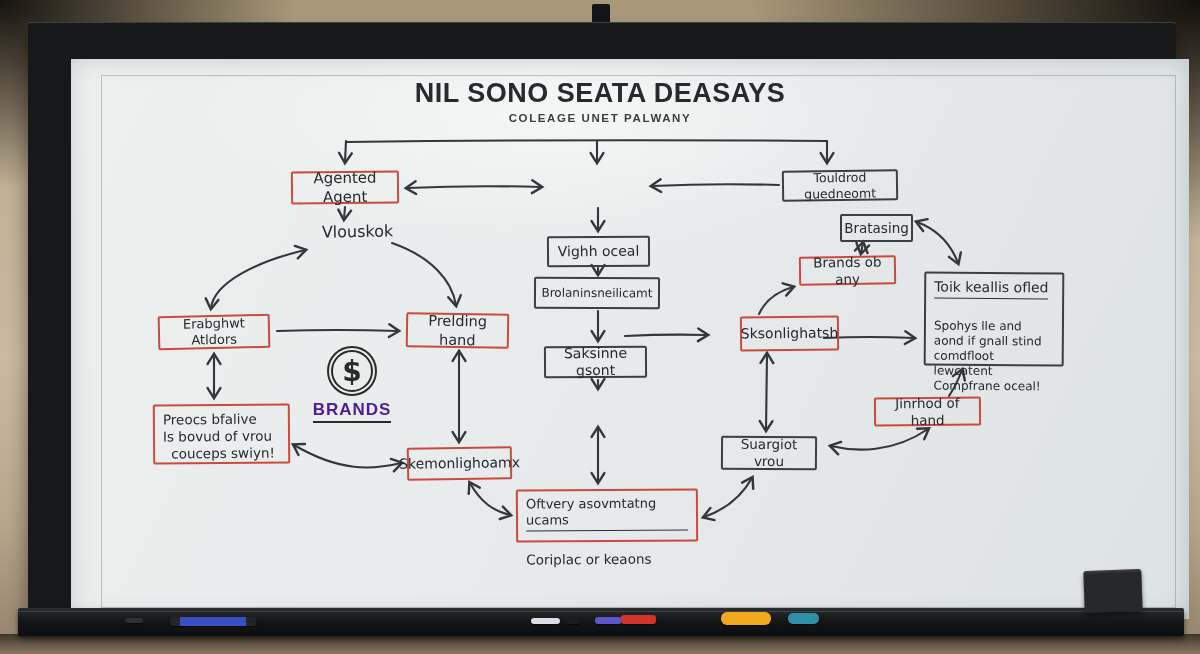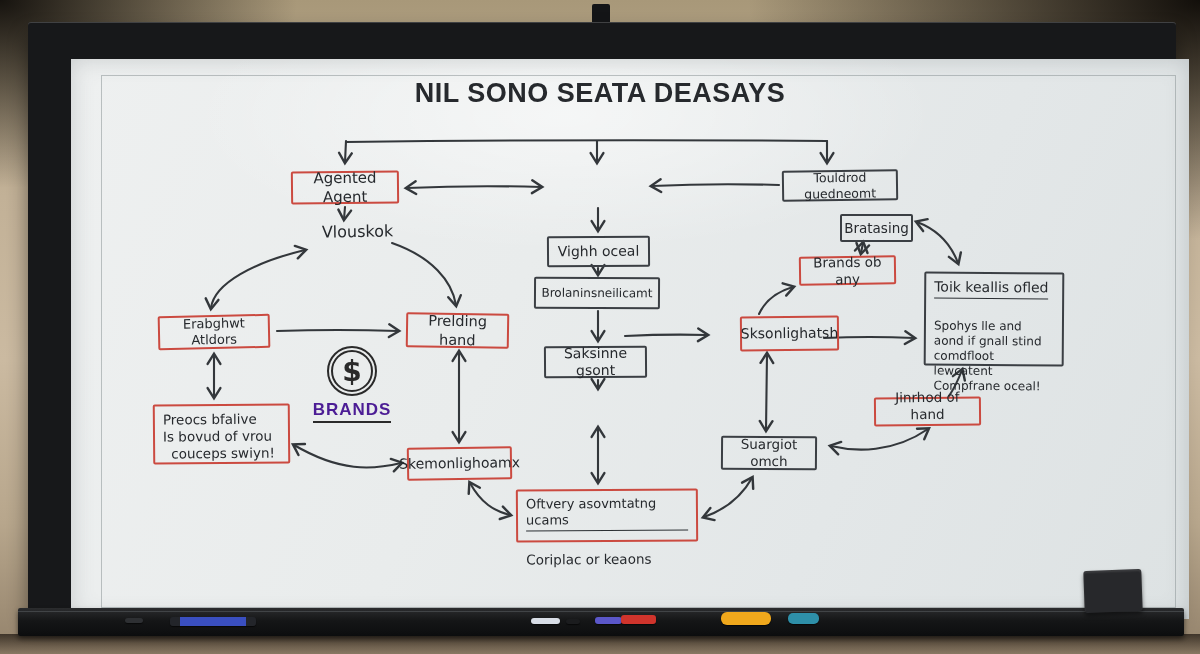--- a/index.html
+++ b/index.html
@@ -76,20 +76,21 @@
     <div class="board-surface">
       <div class="pinstripe"></div>
       <div class="board-label-smudge">
           <i style="width:58px"></i>
           <i style="width:38px"></i>
         </div>
     </div>
   </div>
 
   <div class="title-main">NIL SONO SEATA DEASAYS</div>
+  <div class="title-sub">COLEAGE UNET PALWANY</div>
 
   <svg class="arrows" width="1200" height="654" viewBox="0 0 1200 654">
     <defs>
       <marker id="ah" viewBox="-10 -7 12 14" refX="-1" refY="0" markerWidth="8.5" markerHeight="8.5" orient="auto-start-reverse">
         <path d="M-8,-5 L0,0 L-8,5" fill="none" stroke="#33373b" stroke-width="1.9" stroke-linecap="round"></path>
       </marker>
     </defs>
     <g fill="none" stroke="#33373b" stroke-width="2.1" stroke-linecap="round">
       <path d="M346,142 Q585,139 827,141"></path>
       <path d="M346,141 L345,162" marker-end="url(#ah)"></path>
@@ -165,24 +166,24 @@
     <span>Preocs bfalive</span>
     <span>Is bovud of vrou</span>
     <span style="padding-left:8px;text-align:center;">couceps swiyn!</span>
   </div>
 
   <div class="node red" style="left:407px;top:447px;width:105px;height:33px;font-size:14px;transform:rotate(-0.8deg);">
       <span>Skemonlighoamx</span>
     </div>
 
   <div class="node" style="left:721px;top:436px;width:96px;height:34px;font-size:13.5px;transform:rotate(0.4deg);">
-      <span>Suargiot omch</span>
-    </div>
-
-  <div class="node red" style="left:874px;top:397px;width:107px;height:29px;font-size:13.5px;transform:rotate(-0.5deg);align-items:flex-end;">
+      <span>Suargiot vrou</span>
+    </div>
+
+  <div class="node red" style="left:874px;top:397px;width:107px;height:29px;font-size:13.5px;transform:rotate(-0.5deg);">
       <span>Jinrhod of hand</span>
     </div>
 
   <div class="node" style="left:547px;top:236px;width:103px;height:31px;font-size:14px;transform:rotate(-0.4deg);align-items:center;">
       <span>Vighh oceal</span>
     </div>
 
   <div class="node" style="left:534px;top:277px;width:126px;height:32px;font-size:12px;transform:rotate(0.3deg);">
       <span>Brolaninsneilicamt</span>
     </div>

